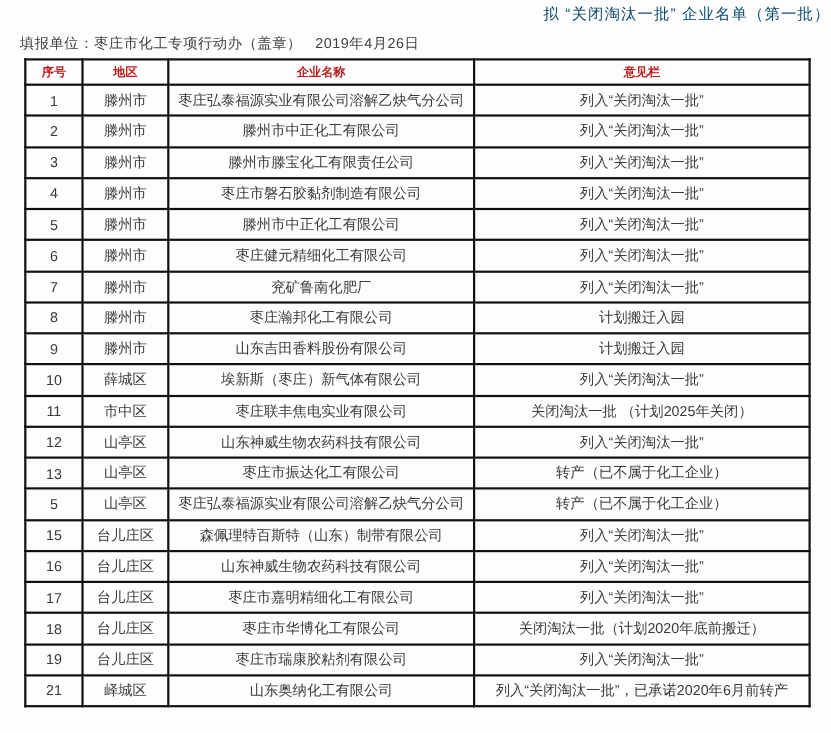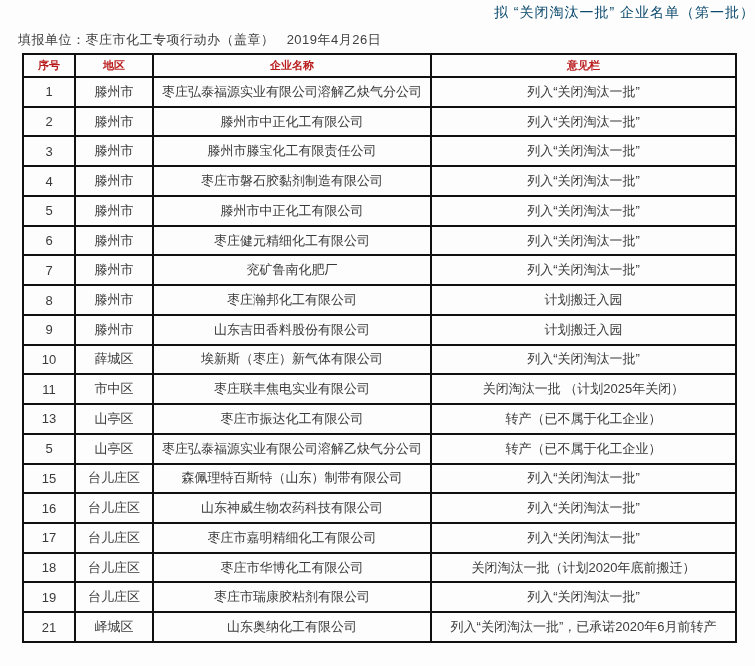--- a/index.html
+++ b/index.html
@@ -151,20 +151,26 @@
         <td>埃新斯（枣庄）新气体有限公司</td>
         <td>列入“关闭淘汰一批”</td>
       </tr>
       <tr>
         <td>11</td>
         <td>市中区</td>
         <td>枣庄联丰焦电实业有限公司</td>
         <td>关闭淘汰一批 （计划2025年关闭）</td>
       </tr>
       <tr>
+        <td>12</td>
+        <td>山亭区</td>
+        <td>山东神威生物农药科技有限公司</td>
+        <td>列入“关闭淘汰一批”</td>
+      </tr>
+      <tr>
         <td>13</td>
         <td>山亭区</td>
         <td>枣庄市振达化工有限公司</td>
         <td>转产（已不属于化工企业）</td>
       </tr>
       <tr>
         <td>5</td>
         <td>山亭区</td>
         <td>枣庄弘泰福源实业有限公司溶解乙炔气分公司</td>
         <td>转产（已不属于化工企业）</td>

